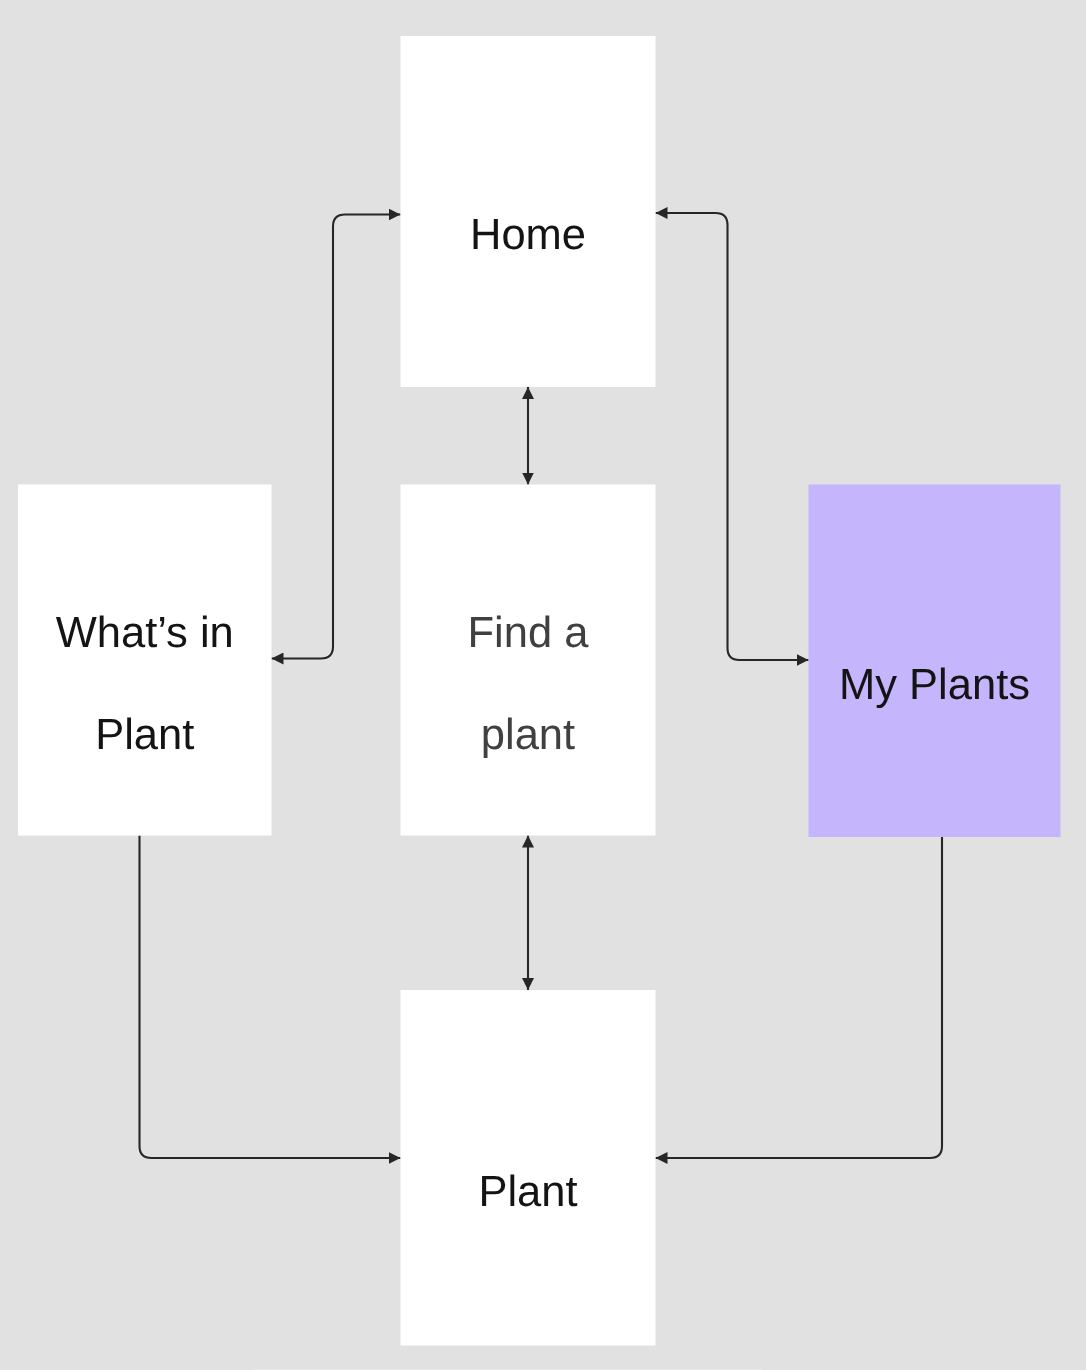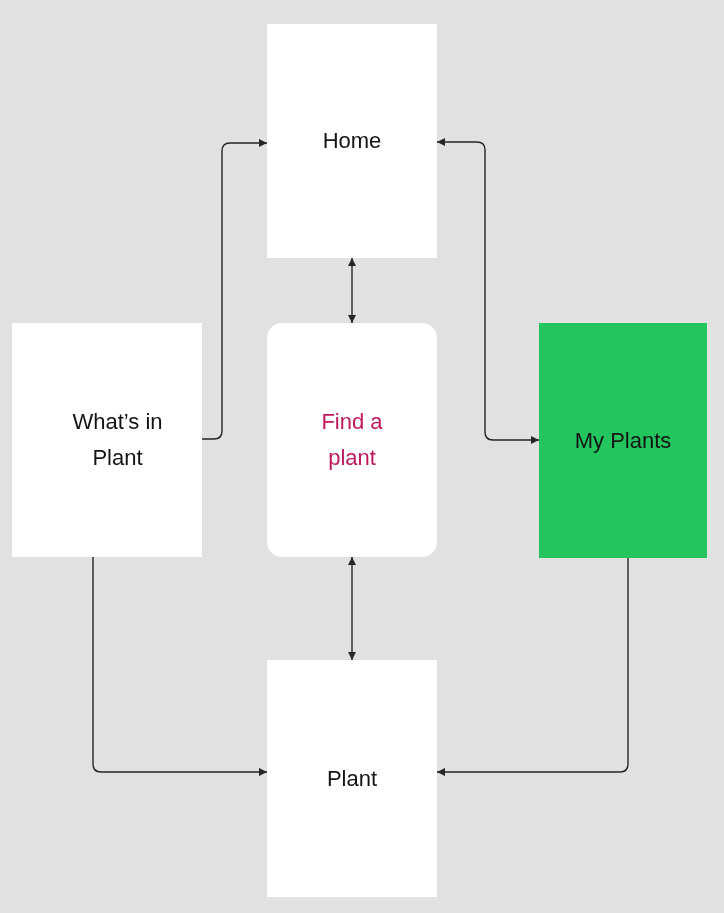--- a/index.html
+++ b/index.html
@@ -22,24 +22,25 @@
     z-index: 2;
     display: flex;
     flex-direction: column;
     justify-content: center;
     align-items: center;
     text-align: center;
     background: #ffffff;
   }
   .node-line {
     display: block;
-    font-size: 22px;
+    font-size: 29px;
     line-height: 36px;
     font-weight: 400;
     white-space: nowrap;
+    margin-top: 32px;
   }
 </style>
 </head>
 <body>
 
 <div id="canvas" style="width: 724px; height: 913px; background: rgb(225, 225, 225);">
   <svg id="edge-layer" xmlns="http://www.w3.org/2000/svg" width="724" height="913" viewBox="0 0 724 913">
       <defs>
         <marker id="arrow-end" viewBox="0 0 10 10" refX="10" refY="5" markerWidth="8" markerHeight="8" markerUnits="userSpaceOnUse" orient="auto">
           <path d="M0,0 L10,5 L0,10 z" fill="#262626"></path>
@@ -52,28 +53,28 @@
       <path d="M 267 143 L 230 143 Q 222 143 222 151 L 222 431 Q 222 439 214 439 L 181 439" fill="none" stroke="#262626" stroke-width="1.4" marker-start="url(#arrow-start)" marker-end="url(#arrow-end)"></path>
       <path d="M 437 142 L 477 142 Q 485 142 485 150 L 485 432 Q 485 440 493 440 L 539 440" fill="none" stroke="#262626" stroke-width="1.4" marker-start="url(#arrow-start)" marker-end="url(#arrow-end)"></path>
       <path d="M 93 557 L 93 764 Q 93 772 101 772 L 267 772" fill="none" stroke="#262626" stroke-width="1.4" marker-end="url(#arrow-end)"></path>
       <path d="M 628 557 L 628 764 Q 628 772 620 772 L 437 772" fill="none" stroke="#262626" stroke-width="1.4" marker-end="url(#arrow-end)"></path>
       <path d="M 352 557 L 352 660" fill="none" stroke="#262626" stroke-width="1.4" marker-start="url(#arrow-start)" marker-end="url(#arrow-end)"></path>
     </svg>
   <div id="node-layer">
       <div class="node" style="left: 267px; top: 24px; width: 170px; height: 234px; background: rgb(255, 255, 255); color: rgb(20, 20, 20);">
         <span class="node-line">Home</span>
       </div>
-      <div class="node" style="left: 12px; top: 323px; width: 169px; height: 234px; background: rgb(255, 255, 255); color: rgb(20, 20, 20); padding-left: 21px;">
+      <div class="node" style="left: 12px; top: 323px; width: 169px; height: 234px; background: rgb(255, 255, 255); color: rgb(20, 20, 20);">
         <span class="node-line">What’s in</span>
         <span class="node-line">Plant</span>
       </div>
-      <div class="node" style="left: 267px; top: 323px; width: 170px; height: 234px; background: rgb(255, 255, 255); color: #be185d; border-radius: 15px;">
+      <div class="node" style="left: 267px; top: 323px; width: 170px; height: 234px; background: rgb(255, 255, 255); color: #404040;">
         <span class="node-line">Find a</span>
         <span class="node-line">plant</span>
       </div>
-      <div class="node" style="left: 539px; top: 323px; width: 168px; height: 235px; background: #22c55e; color: rgb(20, 20, 20);">
+      <div class="node" style="left: 539px; top: 323px; width: 168px; height: 235px; background: #c4b5fd; color: rgb(20, 20, 20);">
         <span class="node-line">My Plants</span>
       </div>
       <div class="node" style="left: 267px; top: 660px; width: 170px; height: 237px; background: rgb(255, 255, 255); color: rgb(20, 20, 20);">
         <span class="node-line">Plant</span>
       </div>
     </div>
 </div>
 
 </body></html>

